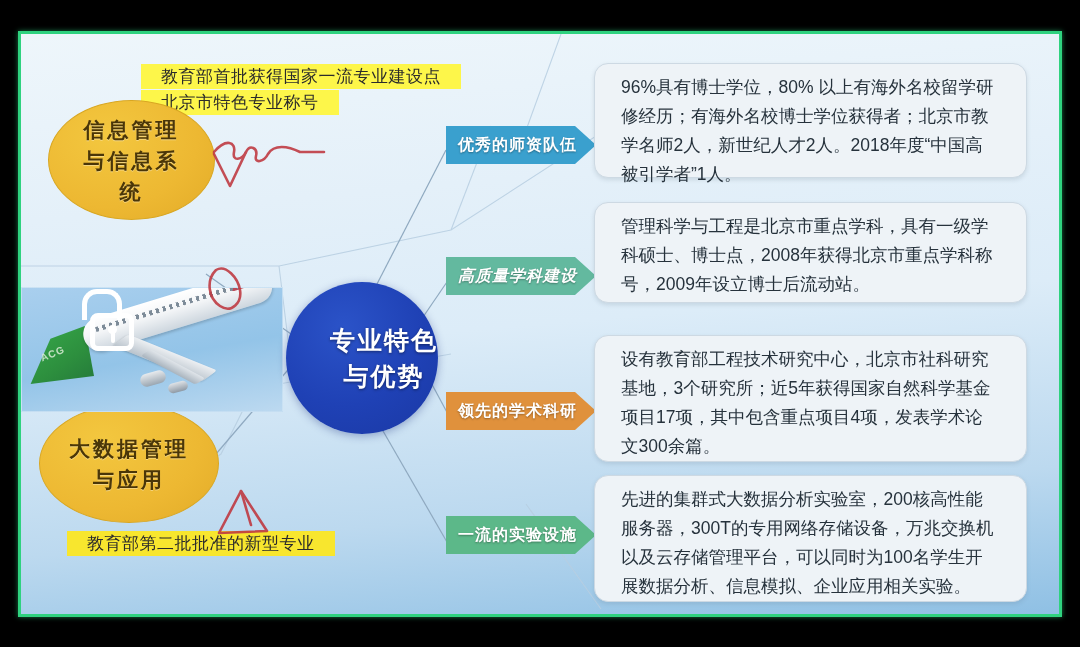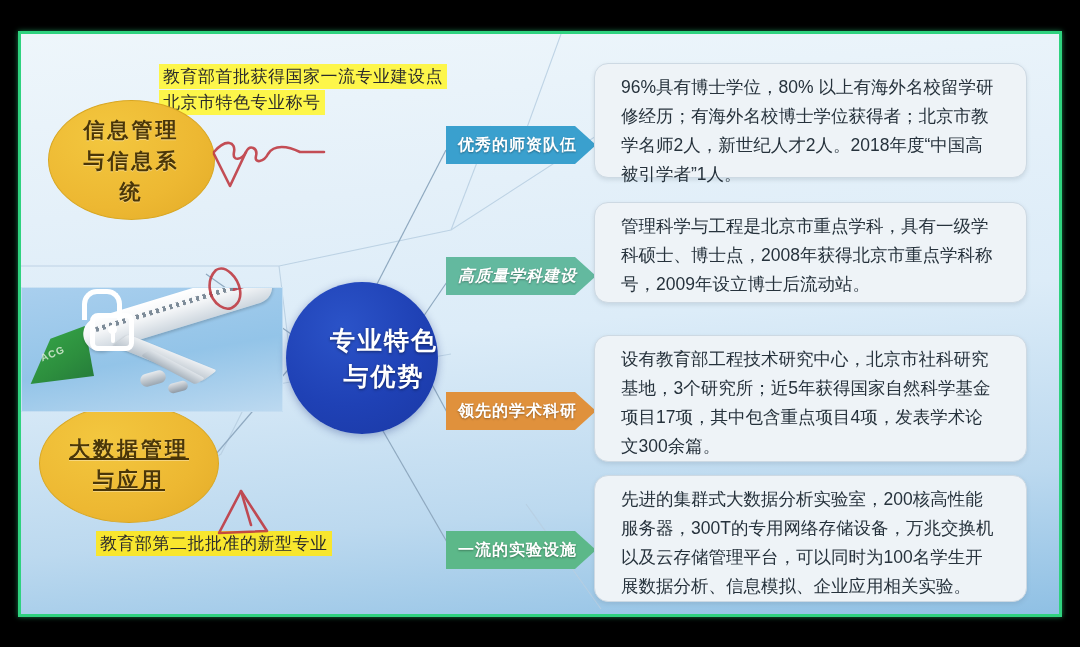--- a/index.html
+++ b/index.html
@@ -21,21 +21,21 @@
       background:#050a14;}
 
   
   #slide{position:absolute;left:21px;top:34px;width:1038px;height:580px;
       background:linear-gradient(175deg,#eef6fb 0%,#e4f0f9 28%,#dcecf8 50%,#bcd9ef 78%,#8fc0e4 100%);
       overflow:hidden;}
 
   
   .hl{position:absolute;background:#fdf64a;color:#2b2b2b;
       font-size:17px;line-height:25px;white-space:nowrap;
-      padding:0 4px;font-weight:500;letter-spacing:.5px;margin-left:18px;}
+      padding:0 20px;font-weight:500;letter-spacing:.5px;}
   .hl.caption-bottom{background:#f8e62e;}
 
   
   .ellipse{position:absolute;border-radius:50%;
       background:radial-gradient(ellipse at 35% 30%,#f3c73f 0%,#edb832 60%,#e2ab28 100%);
       border:1px solid #d9a722;
       display:flex;align-items:center;justify-content:center;text-align:center;
       color:#4a3608;font-weight:bold;font-size:21px;line-height:31px;
       letter-spacing:3px;
       text-shadow:0 1px 0 rgba(255,255,255,.35);}
@@ -152,25 +152,25 @@
       </g>
     </svg>
 
     <div class="hl" style="left:120px;top:30px;">教育部首批获得国家一流专业建设点</div>
     <div class="hl" style="left:120px;top:56px;">北京市特色专业称号</div>
 
     <div class="ellipse" style="left:27px;top:66px;width:165px;height:118px;">
       <span style="display:block;width:112px;">信息管理与信息系统</span>
     </div>
 
-    <div class="ellipse" style="left:18px;top:370px;width:178px;height:117px;text-decoration:underline;">
+    <div class="ellipse" style="left:18px;top:370px;width:178px;height:117px;">
       <span style="display:block;width:126px;">大数据管理与应用</span>
     </div>
 
-    <div class="hl caption-bottom" style="left:57px;top:497px;">教育部第二批批准的新型专业</div>
+    <div class="hl caption-bottom" style="left:46px;top:497px;">教育部第二批批准的新型专业</div>
 
     <div id="plane-card">
       <div class="sky"></div>
       <div class="tailfin"></div>
       <div class="tail-text">ACG</div>
       <div class="fuselage">
         <div class="nose-stripe"></div>
       </div>
       <div class="wing"></div>
       <div class="wing2"></div>
@@ -196,21 +196,21 @@
       <span>管理科学与工程是北京市重点学科，具有一级学科硕士、博士点，2008年获得北京市重点学科称号，2009年设立博士后流动站。</span>
     </div>
 
     <div class="ribbon" style="left:425px;top:358px;background:#e0913c;">
       <span>领先的学术科研</span>
     </div>
     <div class="bubble" style="left:573px;top:301px;width:433px;height:127px;">
       <span>设有教育部工程技术研究中心，北京市社科研究基地，3个研究所；近5年获得国家自然科学基金项目17项，其中包含重点项目4项，发表学术论文300余篇。</span>
     </div>
 
-    <div class="ribbon" style="left:425px;top:497px;background:#5cb889;">
+    <div class="ribbon" style="left:425px;top:482px;background:#5cb889;">
       <span>一流的实验设施</span>
     </div>
     <div class="bubble" style="left:573px;top:441px;width:433px;height:127px;">
       <span>先进的集群式大数据分析实验室，200核高性能服务器，300T的专用网络存储设备，万兆交换机以及云存储管理平台，可以同时为100名学生开展数据分析、信息模拟、企业应用相关实验。</span>
     </div>
 
     <svg class="ink" style="left:175px;top:78px;" width="180" height="160">
       <g fill="none" stroke="#bf3a42" stroke-width="2.6" stroke-linecap="round" stroke-linejoin="round" opacity=".9">
         <path d="M18 40 C30 26, 40 30, 38 40 C36 50, 46 48, 50 40
                  C54 32, 62 36, 60 44 C58 52, 68 50, 72 42

